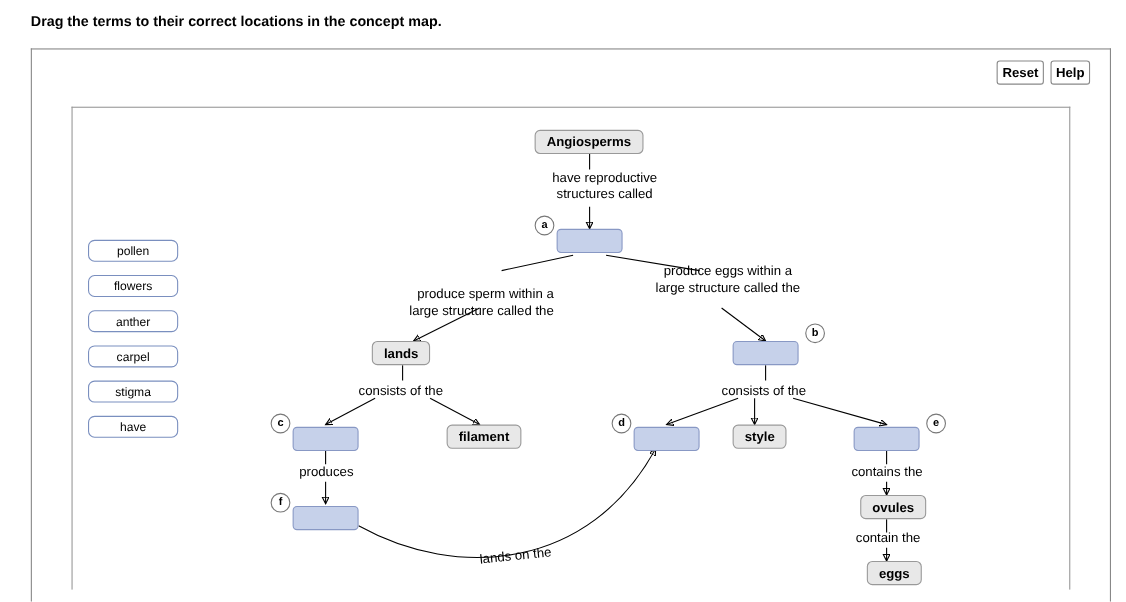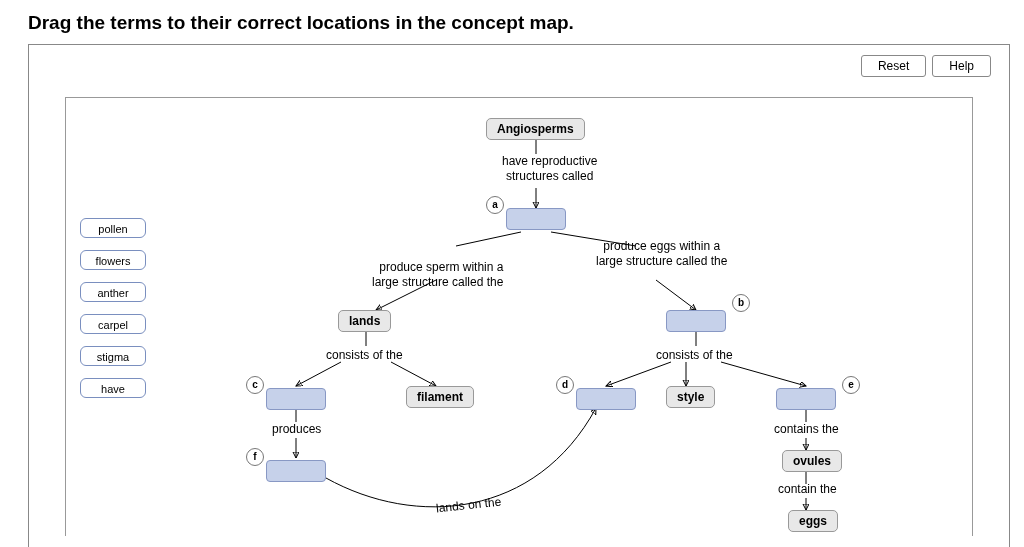--- a/index.html
+++ b/index.html
@@ -1,23 +1,23 @@
 <!DOCTYPE html>
 <html><head>
 <meta charset="utf-8">
 <style>
   html,body{margin:0;padding:0;font-family:Helvetica,Arial,sans-serif;background:#fff;color:#000;}
   .page{width:1024px;height:547px;position:relative;box-sizing:border-box;}
-  .instr{position:absolute;left:28px;top:12px;font-size:19px;font-weight:bold;}
+  .instr{position:absolute;left:28px;top:12px;font-size:13px;font-weight:bold;}
   .outer{position:absolute;left:28px;top:44px;right:14px;bottom:0;border:1px solid #888;border-bottom:none;padding:12px 14px 0 14px;box-sizing:border-box;}
   .btnrow{position:absolute;top:10px;right:18px;display:flex;gap:6px;}
-  .uibtn{border:1px solid #888;border-radius:3px;background:#fff;font-size:12px;font-weight:normal;padding:3px 16px;cursor:pointer;}
+  .uibtn{border:1px solid #888;border-radius:3px;background:#fff;font-size:12px;font-weight:bold;padding:3px 4px;cursor:pointer;}
   .canvas{position:absolute;left:36px;right:36px;top:52px;height:438px;border:1px solid #999;border-bottom:none;background:#fff;overflow:hidden;}
   
-  .term{position:absolute;width:66px;height:20px;border:1px solid #7a8fbf;border-radius:6px;background:#fff;font-size:11px;line-height:20px;text-align:center;box-sizing:border-box;cursor:grab;}
+  .term{position:absolute;width:82px;height:20px;border:1px solid #7a8fbf;border-radius:6px;background:#fff;font-size:11px;line-height:20px;text-align:center;box-sizing:border-box;cursor:grab;}
   
   .node{position:absolute;padding:3px 10px;border:1px solid #999;border-radius:5px;background:#e8e8e8;font-size:12px;font-weight:bold;text-align:right;box-sizing:border-box;}
   
   .lk{position:absolute;font-size:12px;text-align:center;line-height:1.25;white-space:pre;}
   
   .slot{position:absolute;width:60px;height:22px;border:1px solid #8898c4;border-radius:4px;background:#c6d1ea;box-sizing:border-box;}
   
   .mark{position:absolute;width:16px;height:16px;border:1px solid #777;border-radius:50%;font-size:10px;font-weight:bold;text-align:center;line-height:15px;background:#fff;}
   svg.edges{position:absolute;left:0;top:0;width:100%;height:100%;pointer-events:none;}
   svg.edges line, svg.edges path{stroke:#000;stroke-width:1;fill:none;}

